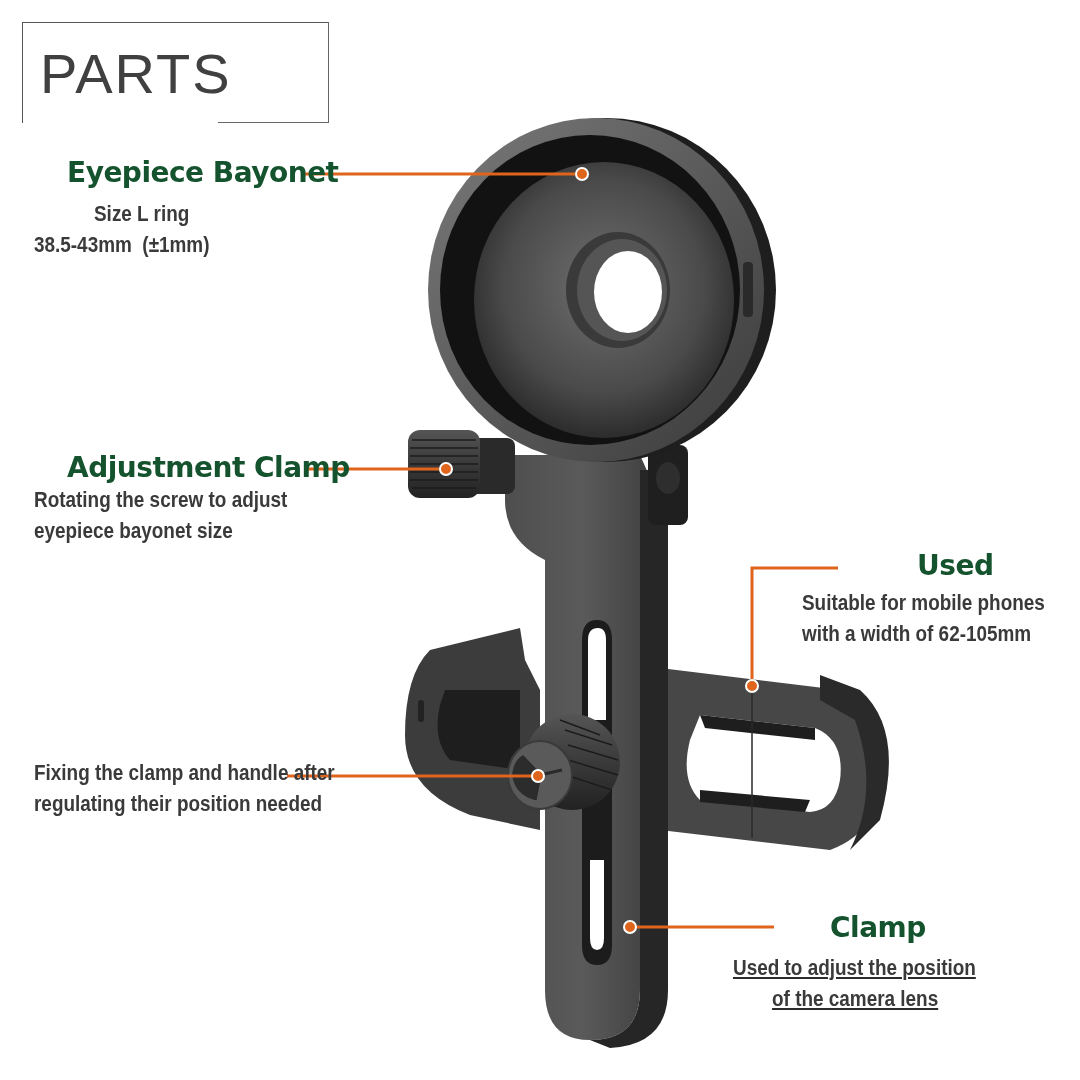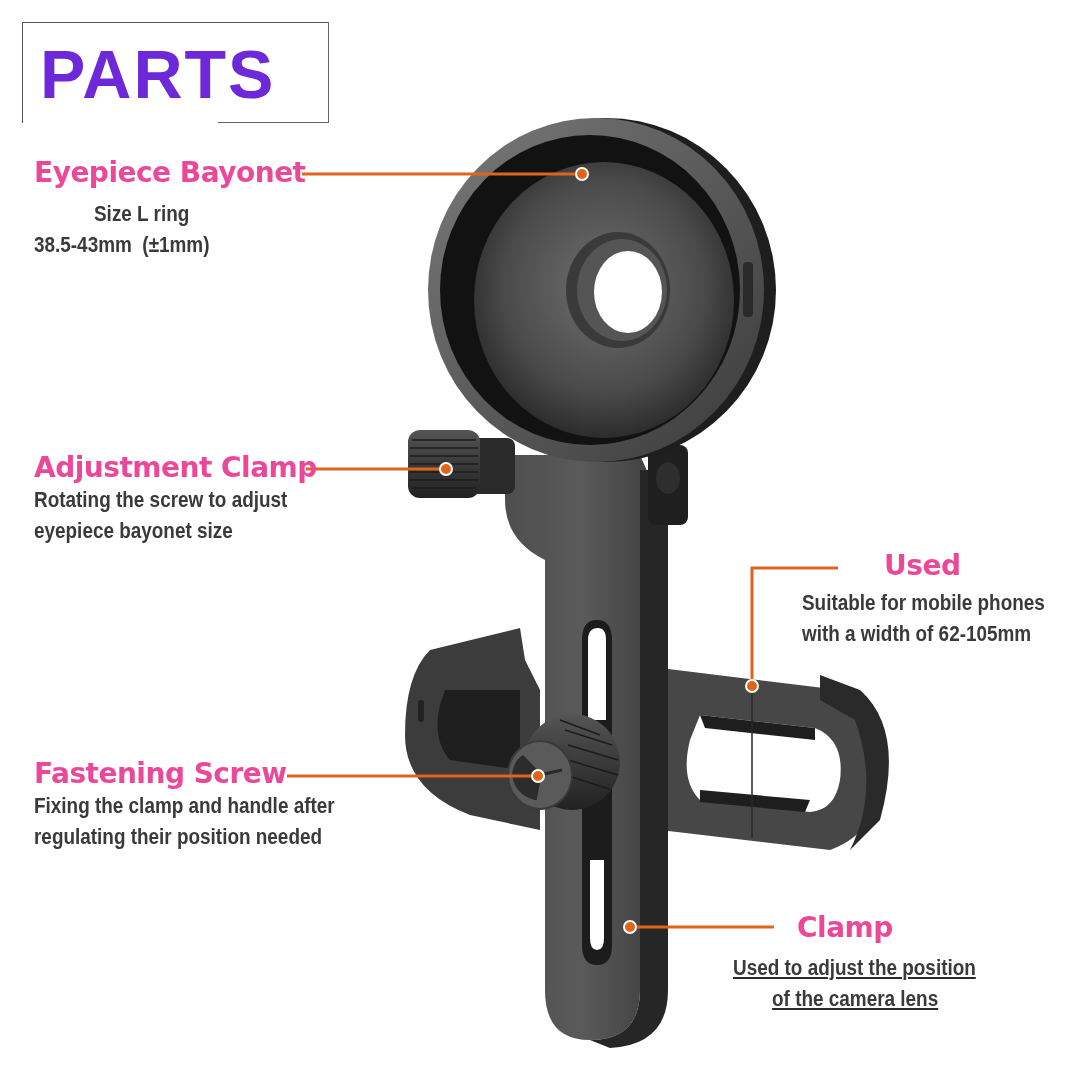--- a/index.html
+++ b/index.html
@@ -6,25 +6,25 @@
   body { width: 1080px; height: 1080px; position: relative; overflow: hidden; font-family: "Liberation Sans", sans-serif; }
   .title-box {
     position: absolute; left: 22px; top: 22px; width: 306px; height: 100px;
     border-left: 1px solid #555; border-top: 1px solid #555;
   }
   .title-box::after {
     content: ""; position: absolute; right: 0; bottom: 0; width: 110px; height: 100px;
     border-right: 1.5px solid #666; border-bottom: 1.5px solid #666;
   }
   .title-text {
-    position: absolute; left: 40px; top: 26px; font-size: 68px; font-weight: 700;
-    letter-spacing: 2px; color: #6d28d9; font-family: "Liberation Sans", sans-serif; line-height: 96px;
+    position: absolute; left: 40px; top: 26px; font-size: 56px; font-weight: 400;
+    letter-spacing: 2px; color: #404040; font-family: "Liberation Sans", sans-serif; line-height: 96px;
   }
   .label { position: absolute; color: #2b2b2b; }
-  .label .head { font-family: "DejaVu Sans", sans-serif; font-weight: bold; font-size: 28px; letter-spacing: -0.5px; color: #ec4899; white-space: nowrap; }
+  .label .head { font-family: "DejaVu Sans", sans-serif; font-weight: bold; font-size: 28px; letter-spacing: -0.5px; color: #14532d; white-space: nowrap; margin-left: 33px; }
   .label .desc { font-family: "Liberation Sans Narrow", "Liberation Sans", sans-serif; font-weight: bold; font-size: 22px; line-height: 31px; color: #3a3a3a; white-space: nowrap; transform: scaleX(0.86); transform-origin: left top; }
   .label.center .desc { transform-origin: center top; text-align: center; }
   svg.product { position: absolute; left: 0; top: 0; }
 </style>
 </head>
 <body>
 
 <div class="title-box"></div>
 <div class="title-text">PARTS</div>
 
@@ -153,21 +153,20 @@
 
 <div class="label" style="left:884px; top:549px;">
   <div class="head">Used</div>
 </div>
 <div class="label" style="left:802px; top:587px;">
   <div class="desc">Suitable for mobile phones</div>
   <div class="desc">with a width of 62-105mm</div>
 </div>
 
 <div class="label" style="left:34px; top:757px;">
-  <div class="head">Fastening Screw</div>
   <div class="desc">Fixing the clamp and handle after</div>
   <div class="desc">regulating their position needed</div>
 </div>
 
 <div class="label" style="left:797px; top:911px;">
   <div class="head">Clamp</div>
 </div>
 <div class="label center" style="left:712px; top:952px; width:300px;text-decoration:underline;">
   <div class="desc" style="width:300px; text-align:left;">Used to adjust the position</div>
   <div class="desc" style="width:300px; text-align:left; padding-left:42px;">of the camera lens</div>

